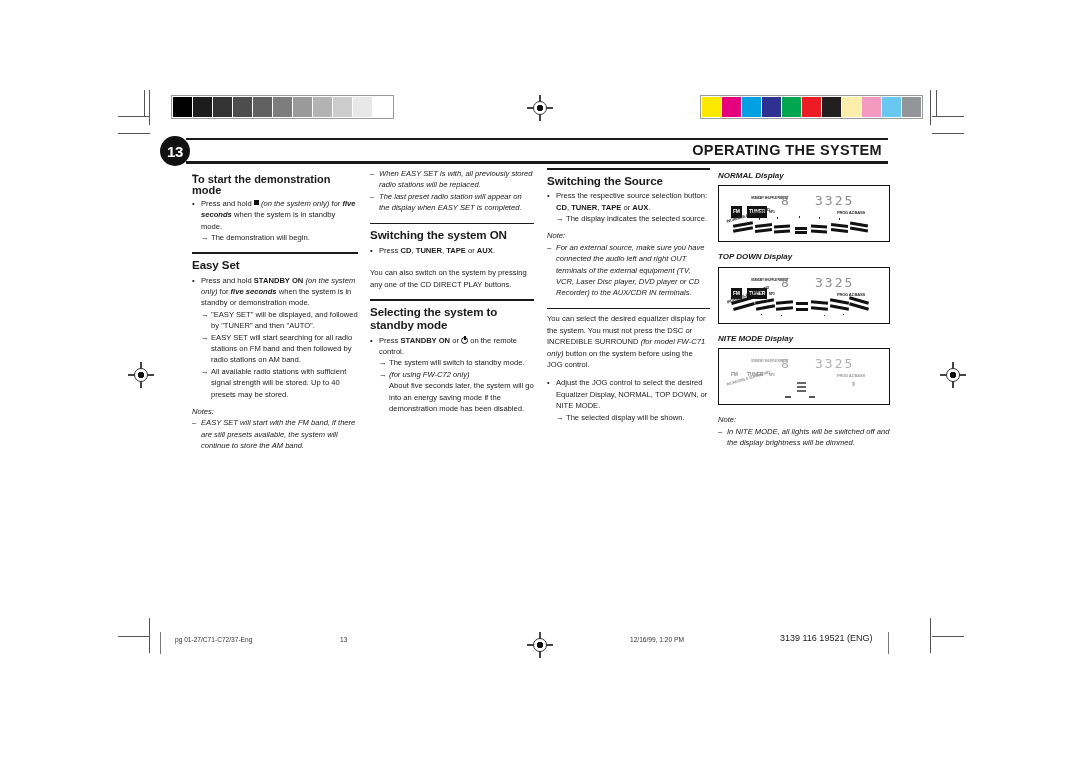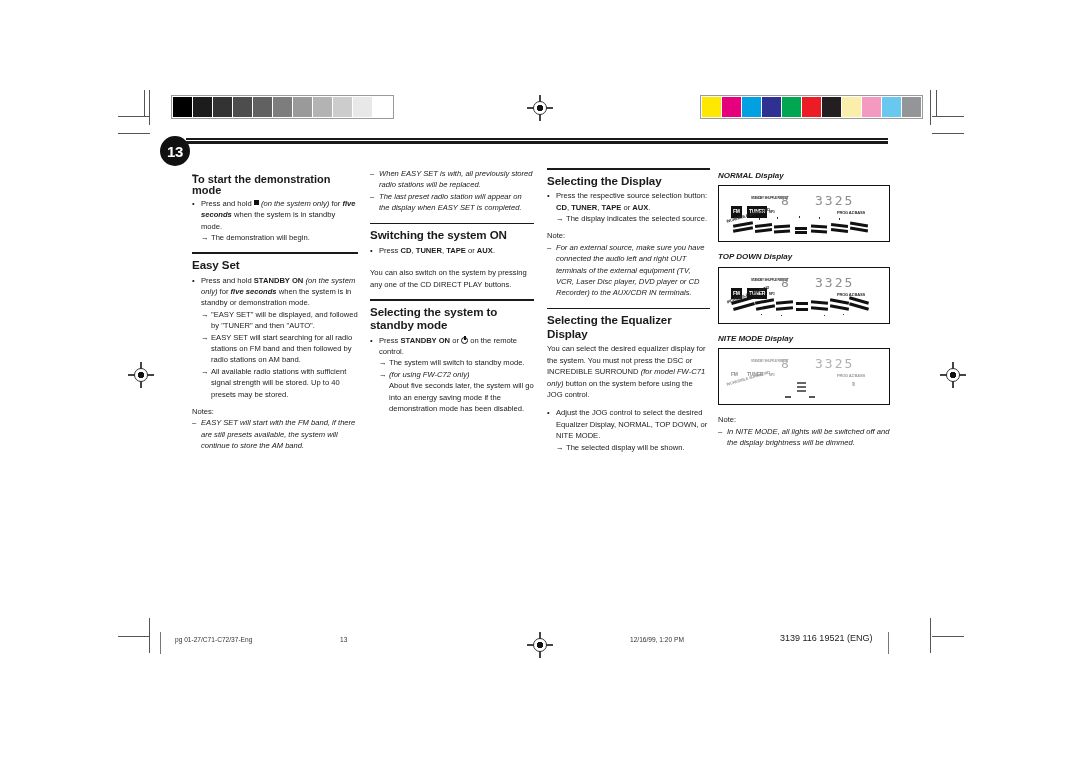--- a/index.html
+++ b/index.html
@@ -99,21 +99,21 @@
   .i { font-style: italic; }
 
   
   ul { list-style: none; margin: 0 0 6px 0; padding: 0; }
   li { position: relative; padding-left: 9px; margin-bottom: 0px; }
   li .mk { position: absolute; left: 0; top: 0; }
   li.dash { padding-left: 9px; font-style: italic; }
   li.arrow { padding-left: 10px; margin-left: 9px; }
   li.arrow .mk { font-style: normal; }
 
-  .notes-label { margin: 5px 0 0 0; }
+  .notes-label { font-style: italic; margin: 5px 0 0 0; }
 
   .sub-head {
     font-weight: bold;
     font-size: 11px;
     margin: 0 0 1px 0;
   }
 
   .stop-sq {
     display: inline-block;
     width: 5px; height: 5px;
@@ -251,20 +251,21 @@
   <div class="sw" style="background:#faeeaa"></div>
   <div class="sw" style="background:#f49ac1"></div>
   <div class="sw" style="background:#68c8f0"></div>
   <div class="sw" style="background:#939598"></div>
 </div>
 
 <div class="page-badge">13</div>
 
 <div class="chapter-head">
   <div class="rule-top"></div>
+  <div class="title">OPERATING THE SYSTEM</div>
   <div class="rule-bot"></div>
 </div>
 
 <div class="col col-1">
   <ul>
     <li class="dash"><span class="mk">–</span></li>
   </ul>
 
   <p class="sub-head">To start the demonstration mode</p>
   <ul>
@@ -340,41 +341,40 @@
     <li class="arrow">
       <span class="mk">→</span>
       <span class="i">(for using FW-C72 only)</span><br>
       <span>About five seconds later, the system will go into an energy saving mode if the demonstration mode has been disabled.</span>
     </li>
   </ul>
 </div>
 
 <div class="col col-3">
   <div class="sec-rule" style="margin-top:0"></div>
-  <h2 class="sec">Selecting the Display</h2>
+  <h2 class="sec">Switching the Source</h2>
   <ul>
     <li>
       <span class="mk">•</span>
       <span>Press the respective source selection button:</span>
       <span class="b">CD</span>,
       <span class="b">TUNER</span>,
       <span class="b">TAPE</span>
       <span>or</span>
       <span class="b">AUX</span>.
     </li>
     <li class="arrow"><span class="mk">→</span><span>The display indicates the selected source.</span></li>
   </ul>
 
   <p class="notes-label">Note:</p>
   <ul>
     <li class="dash"><span class="mk">–</span><span>For an external source, make sure you have connected the audio left and right OUT terminals of the external equipment (TV, VCR, Laser Disc player, DVD player or CD Recorder) to the AUX/CDR IN terminals.</span></li>
   </ul>
 
   <div class="sec-rule"></div>
-  <h2 class="sec">Selecting the Equalizer Display</h2>
   <p>
     <span>You can select the desired equalizer display for the system. You must not press the DSC or INCREDIBLE SURROUND</span>
     <span class="i">(for model FW-C71 only)</span>
     <span>button on the system before using the JOG control.</span>
   </p>
   <ul>
     <li><span class="mk">•</span><span>Adjust the JOG control to select the desired Equalizer Display, NORMAL, TOP DOWN, or NITE MODE.</span></li>
     <li class="arrow"><span class="mk">→</span><span>The selected display will be shown.</span></li>
   </ul>
 </div>

